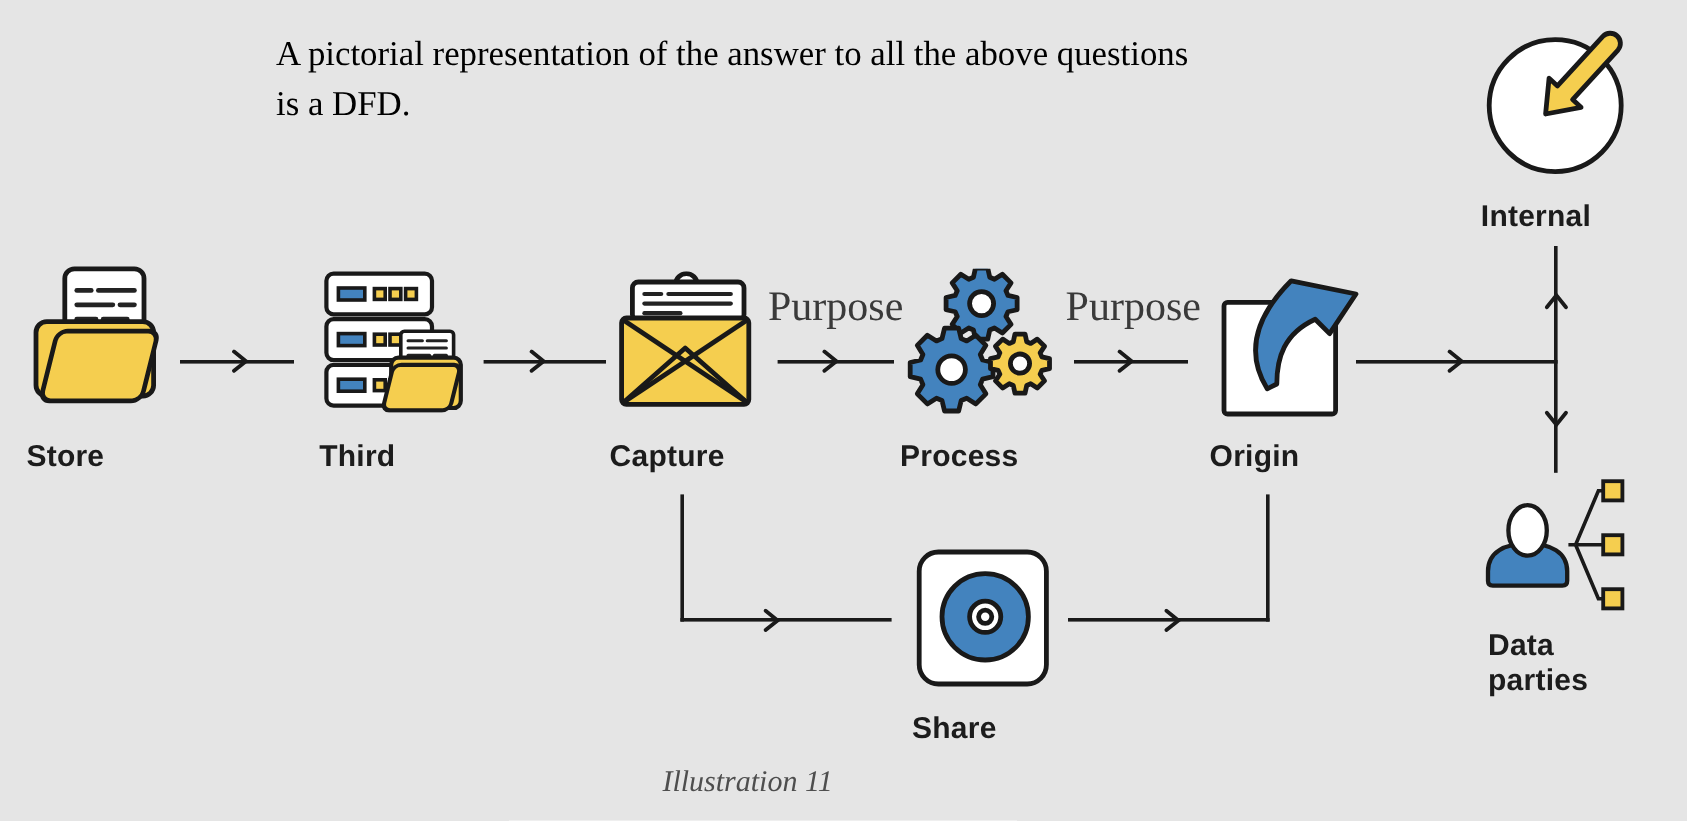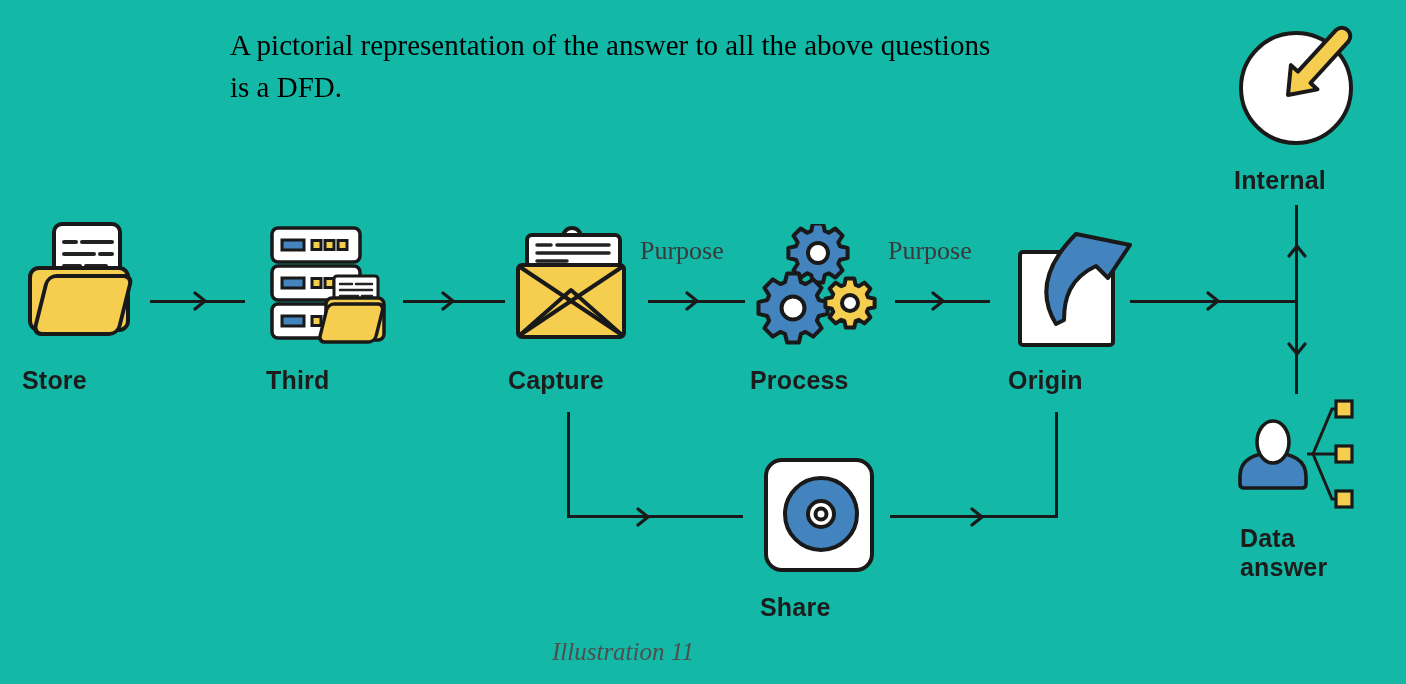--- a/index.html
+++ b/index.html
@@ -1,25 +1,25 @@
 <!DOCTYPE html>
 <html><head>
 <meta charset="utf-8">
 <style>
   html,body{margin:0;padding:0;background:#fff;}
-  .stage{position:relative;width:1406px;height:684px;background:#14b8a6;
+  .stage{position:relative;width:1406px;height:684px;background:#e5e5e5;
          font-family:"Liberation Sans",sans-serif;overflow:hidden;}
   .intro{position:absolute;left:230px;top:24px;width:762px;
          font-family:"Liberation Serif",serif;font-size:29px;line-height:1.45;color:#000;}
   .caption{position:absolute;left:552px;top:638px;width:276px;
          font-family:"Liberation Serif",serif;font-style:italic;font-size:25px;color:#4e4e4e;}
   .node-label{position:absolute;text-align:left;font-weight:bold;font-size:25px;
          color:#1c1c1c;letter-spacing:.2px;line-height:29px;}
   .purpose{position:absolute;text-align:left;font-family:"Liberation Serif",serif;
-         font-size:26px;color:#3a3a3a;}
+         font-size:35px;color:#3a3a3a;}
   .hline{position:absolute;height:3px;background:#1a1a1a;}
   .vline{position:absolute;width:3px;background:#1a1a1a;}
   .chev{position:absolute;}
   .chev polyline{fill:none;stroke:#1a1a1a;stroke-width:3.2;stroke-linecap:round;stroke-linejoin:miter;}
   .icon{position:absolute;}
   .ol{stroke:#191919;}
   .fy{fill:#F5CE4F;}.fb{fill:#4383BE;}.fw{fill:#ffffff;}.fn{fill:none;}
   .docline{stroke:#232323;stroke-linecap:round;}
 </style>
 </head>
@@ -130,21 +130,21 @@
 
   <div class="node-label" style="left:22px;top:366px;width:118px">Store</div>
   <div class="node-label" style="left:266px;top:366px;width:130px">Third</div>
   <div class="node-label" style="left:750px;top:366px;width:136px">Process</div>
   <div class="node-label" style="left:508px;top:366px;width:134px">Capture</div>
   <div class="node-label" style="left:1008px;top:366px;width:118px">Origin</div>
   <div class="node-label" style="left:760px;top:593px;width:120px">Share</div>
   <div class="node-label" style="left:1234px;top:166px;width:126px">Internal</div>
   <div class="node-label" style="left:1240px;top:524px;width:116px">
     <div>Data</div>
-    <div>answer</div>
+    <div>parties</div>
   </div>
 
   <div class="purpose" style="left:640px;top:236px;width:112px">Purpose</div>
   <div class="purpose" style="left:888px;top:236px;width:112px">Purpose</div>
 
   <div class="hline" style="left:150px;top:300px;width:95px"></div>
   <svg class="chev" style="left:191px;top:291px" width="20" height="20">
       <polyline points="4,2 14,10 4,18"></polyline>
     </svg>
 

